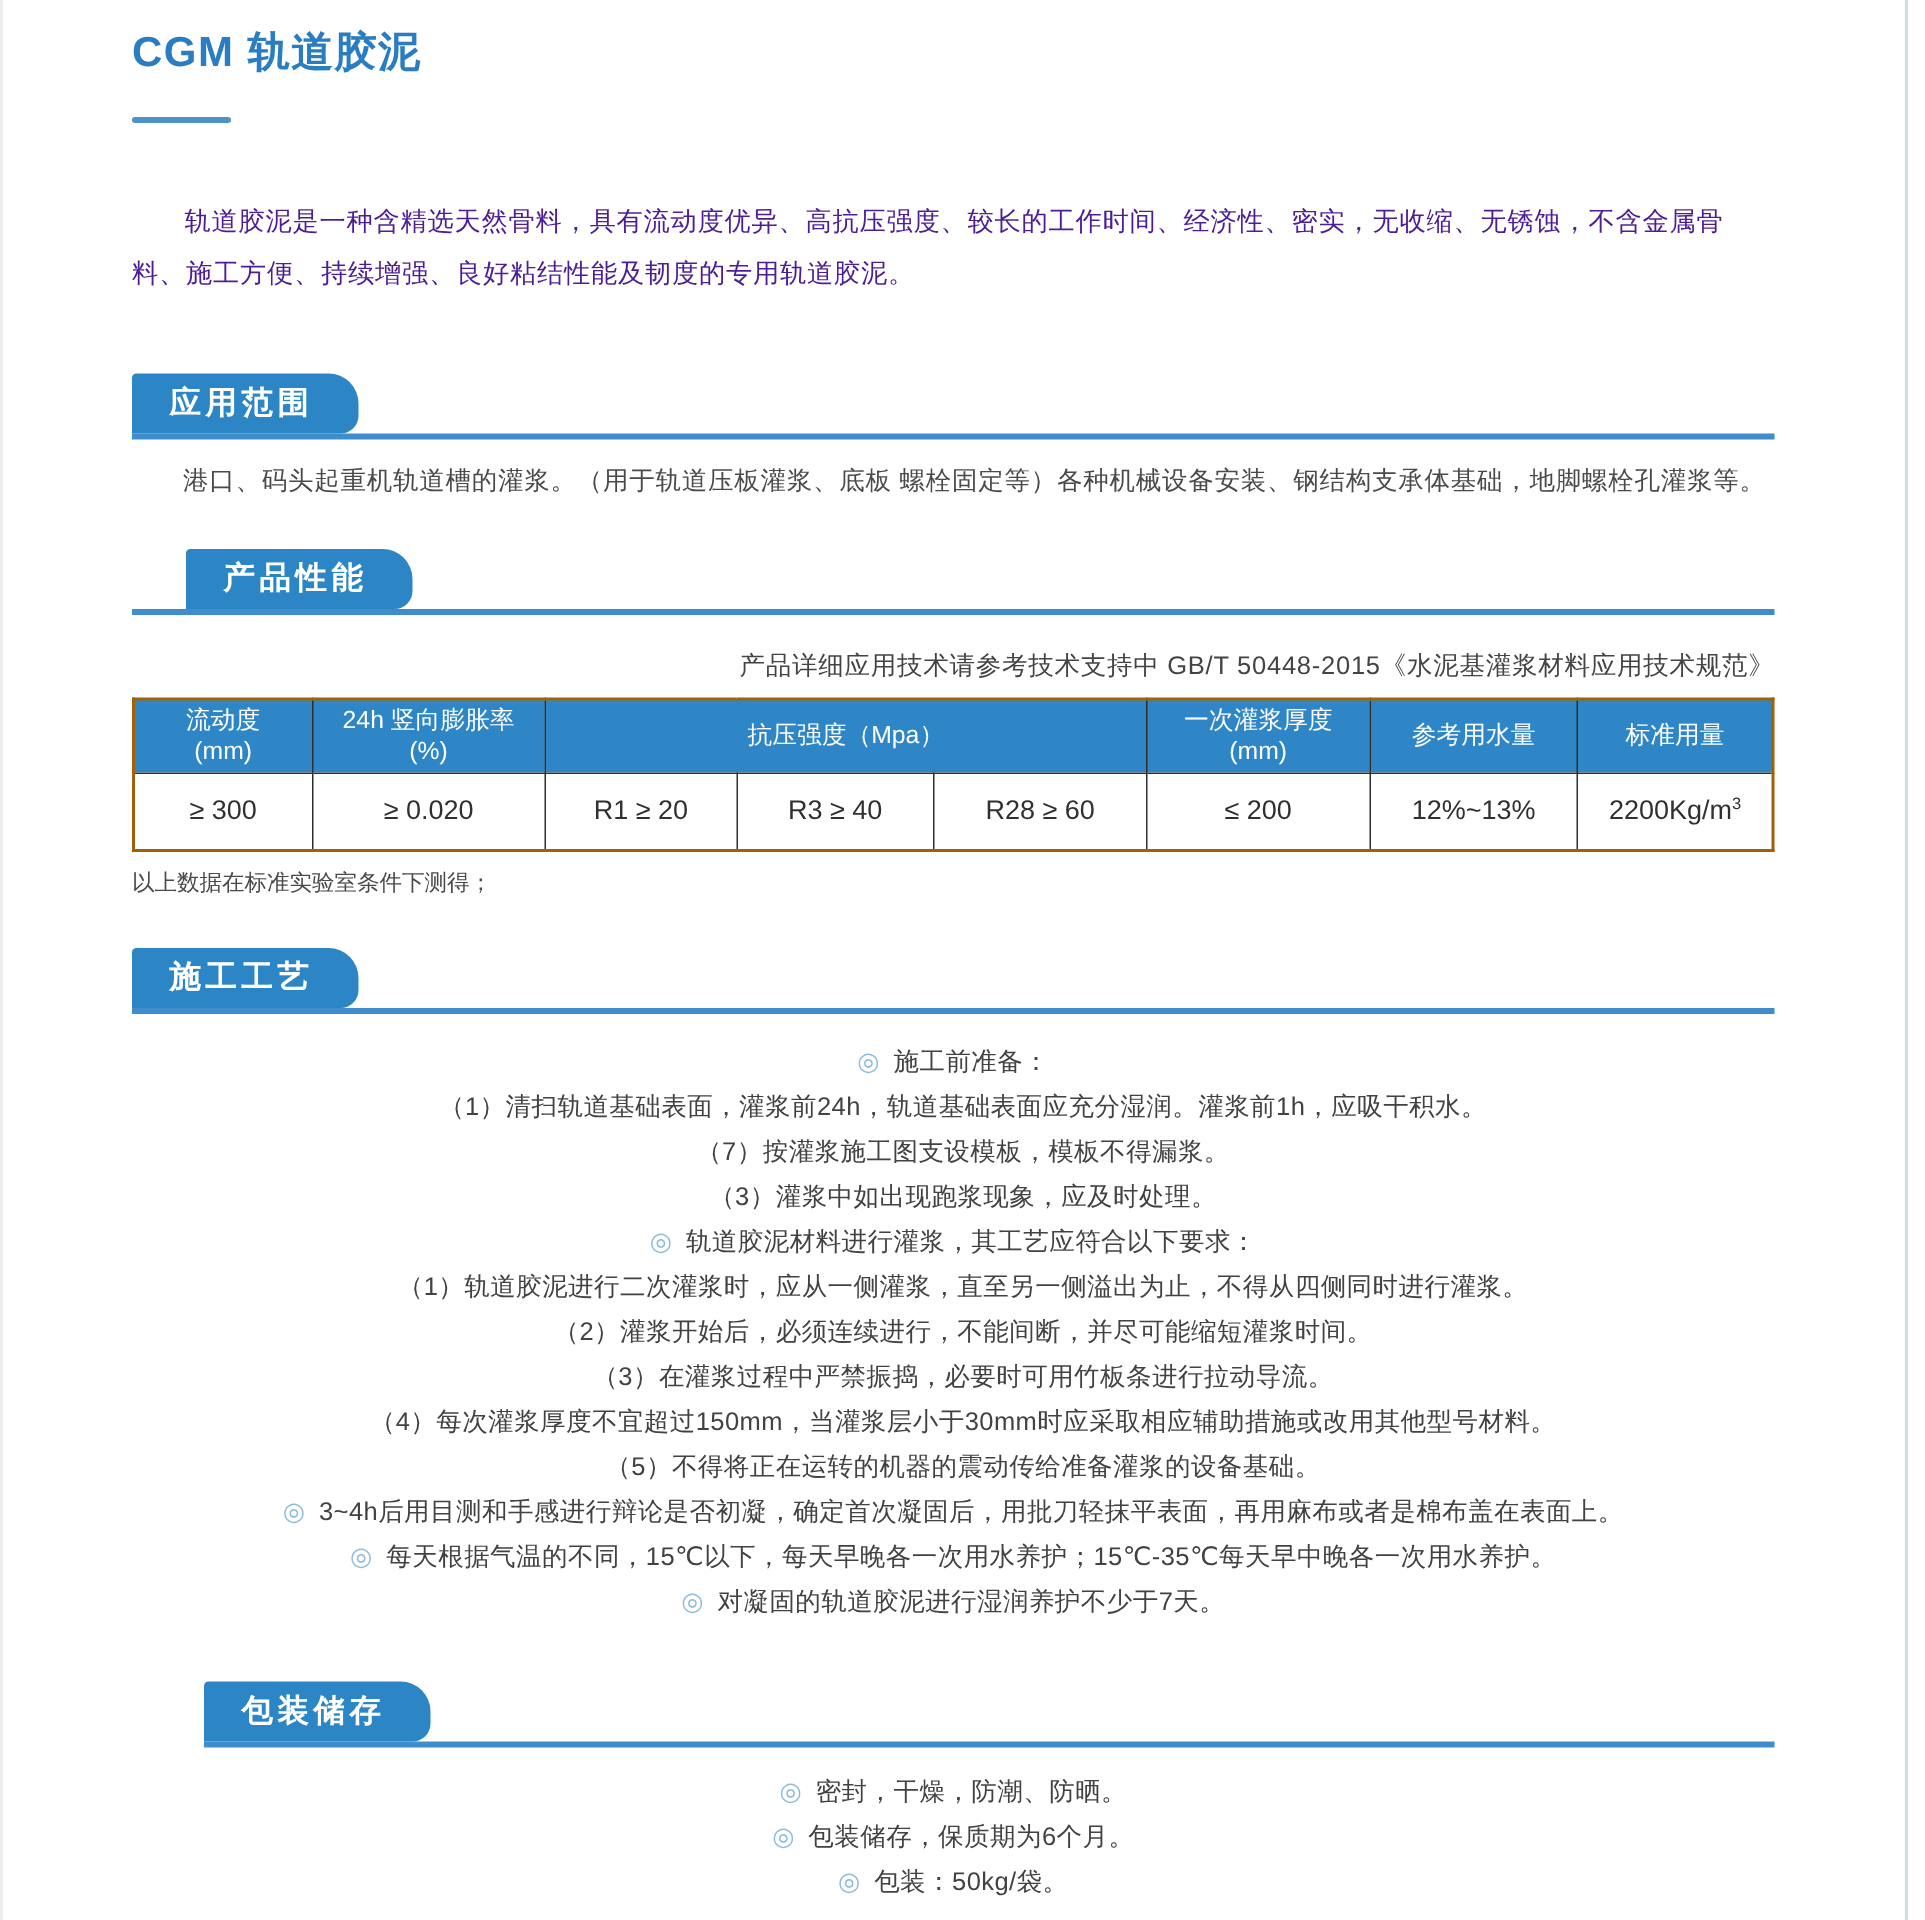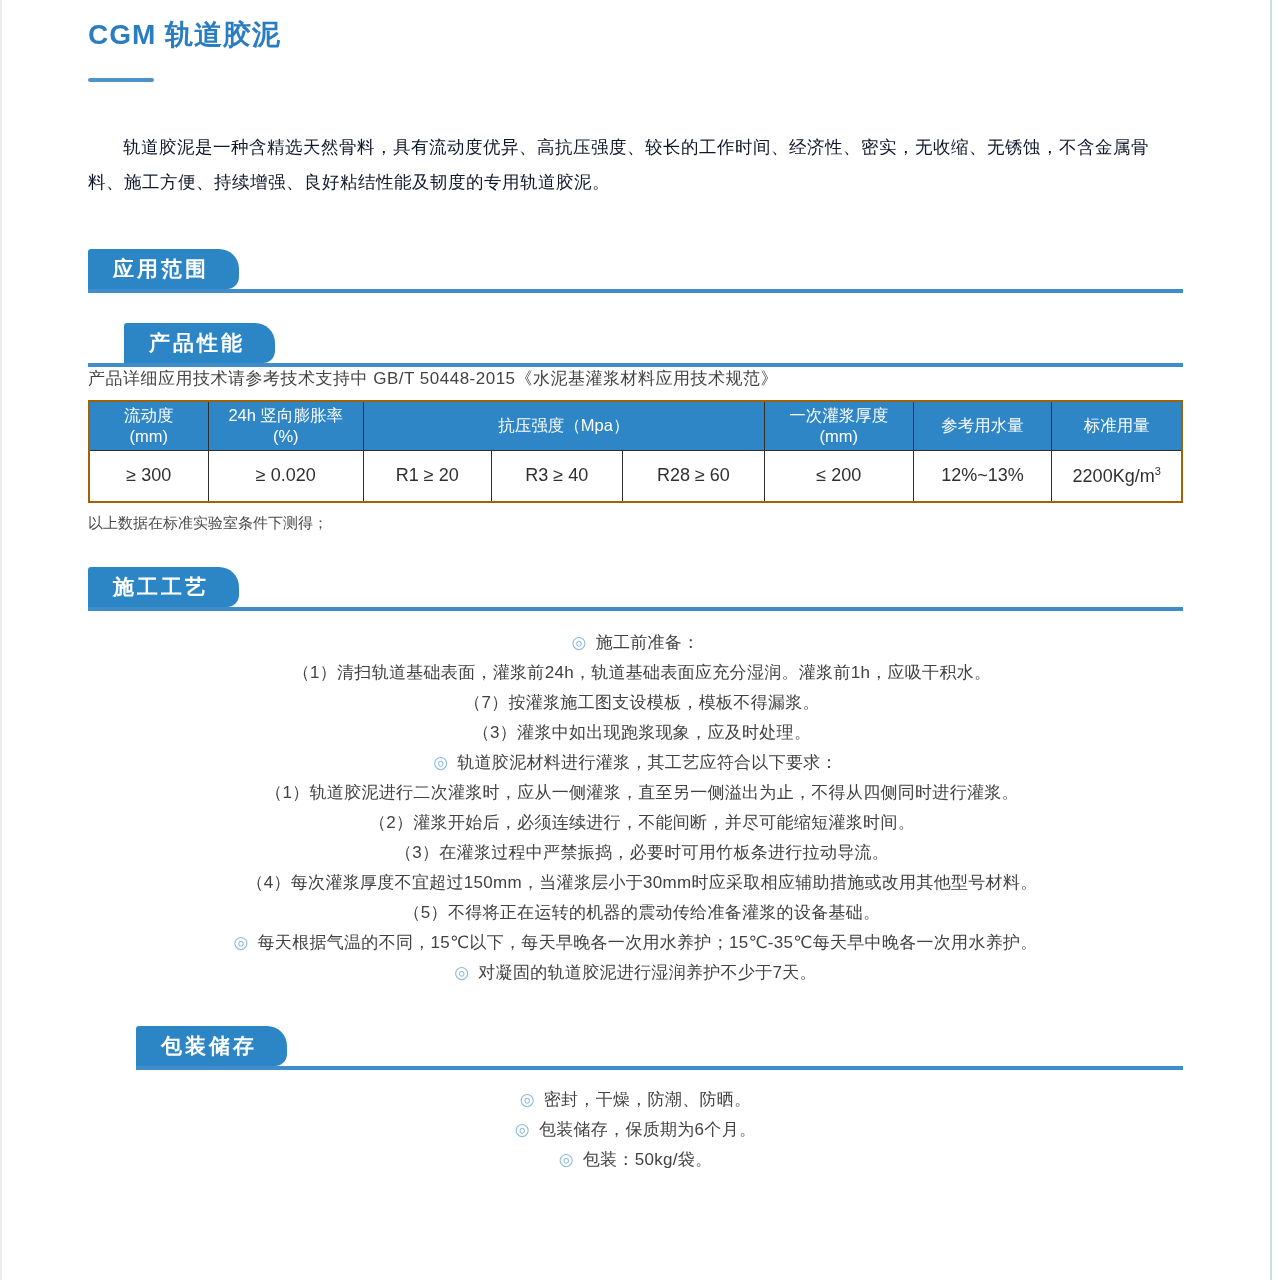--- a/index.html
+++ b/index.html
@@ -32,21 +32,21 @@
     letter-spacing: 1px;
   }
   .title-underline {
     width: 66px; height: 4px; background: #4e93c8;
     border-radius: 2px; margin-top: 24px;
   }
   .intro {
     margin-top: 48px;
     font-size: 17.5px;
     line-height: 35px;
-    color: #0f172a;
+    color: #4c1d95;
     text-indent: 2em;
     letter-spacing: 0.5px;
   }
 
   
   .section-header { border-bottom: 4px solid #3f8ecb; line-height: 0; }
   .badge {
     display: inline-block;
     background: #2c85c5;
     color: #ffffff;
@@ -65,21 +65,22 @@
 
   .body-text {
     margin-top: 13px;
     font-size: 17px;
     line-height: 30px;
     color: #4a4a4a;
     text-indent: 2em;
     letter-spacing: 0.5px;
   }
   .perf-note {
-    text-align: left;
+    margin-top: 22px;
+    text-align: right;
     font-size: 17px;
     color: #444444;
     letter-spacing: 0.5px;
   }
 
   
   table.spec {
     width: 100%;
     margin-top: 10px;
     border-collapse: collapse;
@@ -140,20 +141,21 @@
 <div class="page">
 
   <h1 class="doc-title">CGM 轨道胶泥</h1>
   <div class="title-underline"></div>
 
   <p class="intro">轨道胶泥是一种含精选天然骨料，具有流动度优异、高抗压强度、较长的工作时间、经济性、密实，无收缩、无锈蚀，不含金属骨料、施工方便、持续增强、良好粘结性能及韧度的专用轨道胶泥。</p>
 
   <div class="section-header sec-app">
     <span class="badge">应用范围</span>
   </div>
+  <p class="body-text">港口、码头起重机轨道槽的灌浆。（用于轨道压板灌浆、底板 螺栓固定等）各种机械设备安装、钢结构支承体基础，地脚螺栓孔灌浆等。</p>
 
   <div class="section-header sec-perf">
     <span class="badge">产品性能</span>
   </div>
   <p class="perf-note">产品详细应用技术请参考技术支持中 GB/T 50448-2015《水泥基灌浆材料应用技术规范》</p>
 
   <table class="spec">
     <colgroup>
       <col style="width:10.9%">
         <col style="width:14.2%">
@@ -209,20 +211,21 @@
     <li><span class="dot">◎</span><span>施工前准备：</span></li>
     <li class="num"><span>（1）清扫轨道基础表面，灌浆前24h，轨道基础表面应充分湿润。灌浆前1h，应吸干积水。</span></li>
     <li class="num"><span>（7）按灌浆施工图支设模板，模板不得漏浆。</span></li>
     <li class="num"><span>（3）灌浆中如出现跑浆现象，应及时处理。</span></li>
     <li><span class="dot">◎</span><span>轨道胶泥材料进行灌浆，其工艺应符合以下要求：</span></li>
     <li class="num"><span>（1）轨道胶泥进行二次灌浆时，应从一侧灌浆，直至另一侧溢出为止，不得从四侧同时进行灌浆。</span></li>
     <li class="num"><span>（2）灌浆开始后，必须连续进行，不能间断，并尽可能缩短灌浆时间。</span></li>
     <li class="num"><span>（3）在灌浆过程中严禁振捣，必要时可用竹板条进行拉动导流。</span></li>
     <li class="num"><span>（4）每次灌浆厚度不宜超过150mm，当灌浆层小于30mm时应采取相应辅助措施或改用其他型号材料。</span></li>
     <li class="num"><span>（5）不得将正在运转的机器的震动传给准备灌浆的设备基础。</span></li>
+    <li><span class="dot">◎</span><span>3~4h后用目测和手感进行辩论是否初凝，确定首次凝固后，用批刀轻抹平表面，再用麻布或者是棉布盖在表面上。</span></li>
     <li><span class="dot">◎</span><span>每天根据气温的不同，15℃以下，每天早晚各一次用水养护；15℃-35℃每天早中晚各一次用水养护。</span></li>
     <li><span class="dot">◎</span><span>对凝固的轨道胶泥进行湿润养护不少于7天。</span></li>
   </ul>
 
   <div class="section-header sec-pack">
     <span class="badge">包装储存</span>
   </div>
   <ul class="doc-list pack">
     <li><span class="dot">◎</span><span>密封，干燥，防潮、防晒。</span></li>
     <li><span class="dot">◎</span><span>包装储存，保质期为6个月。</span></li>

